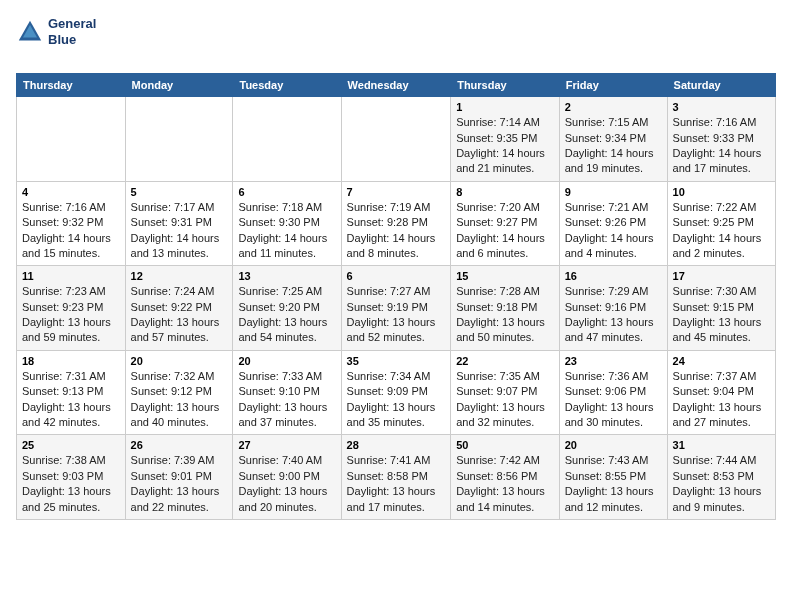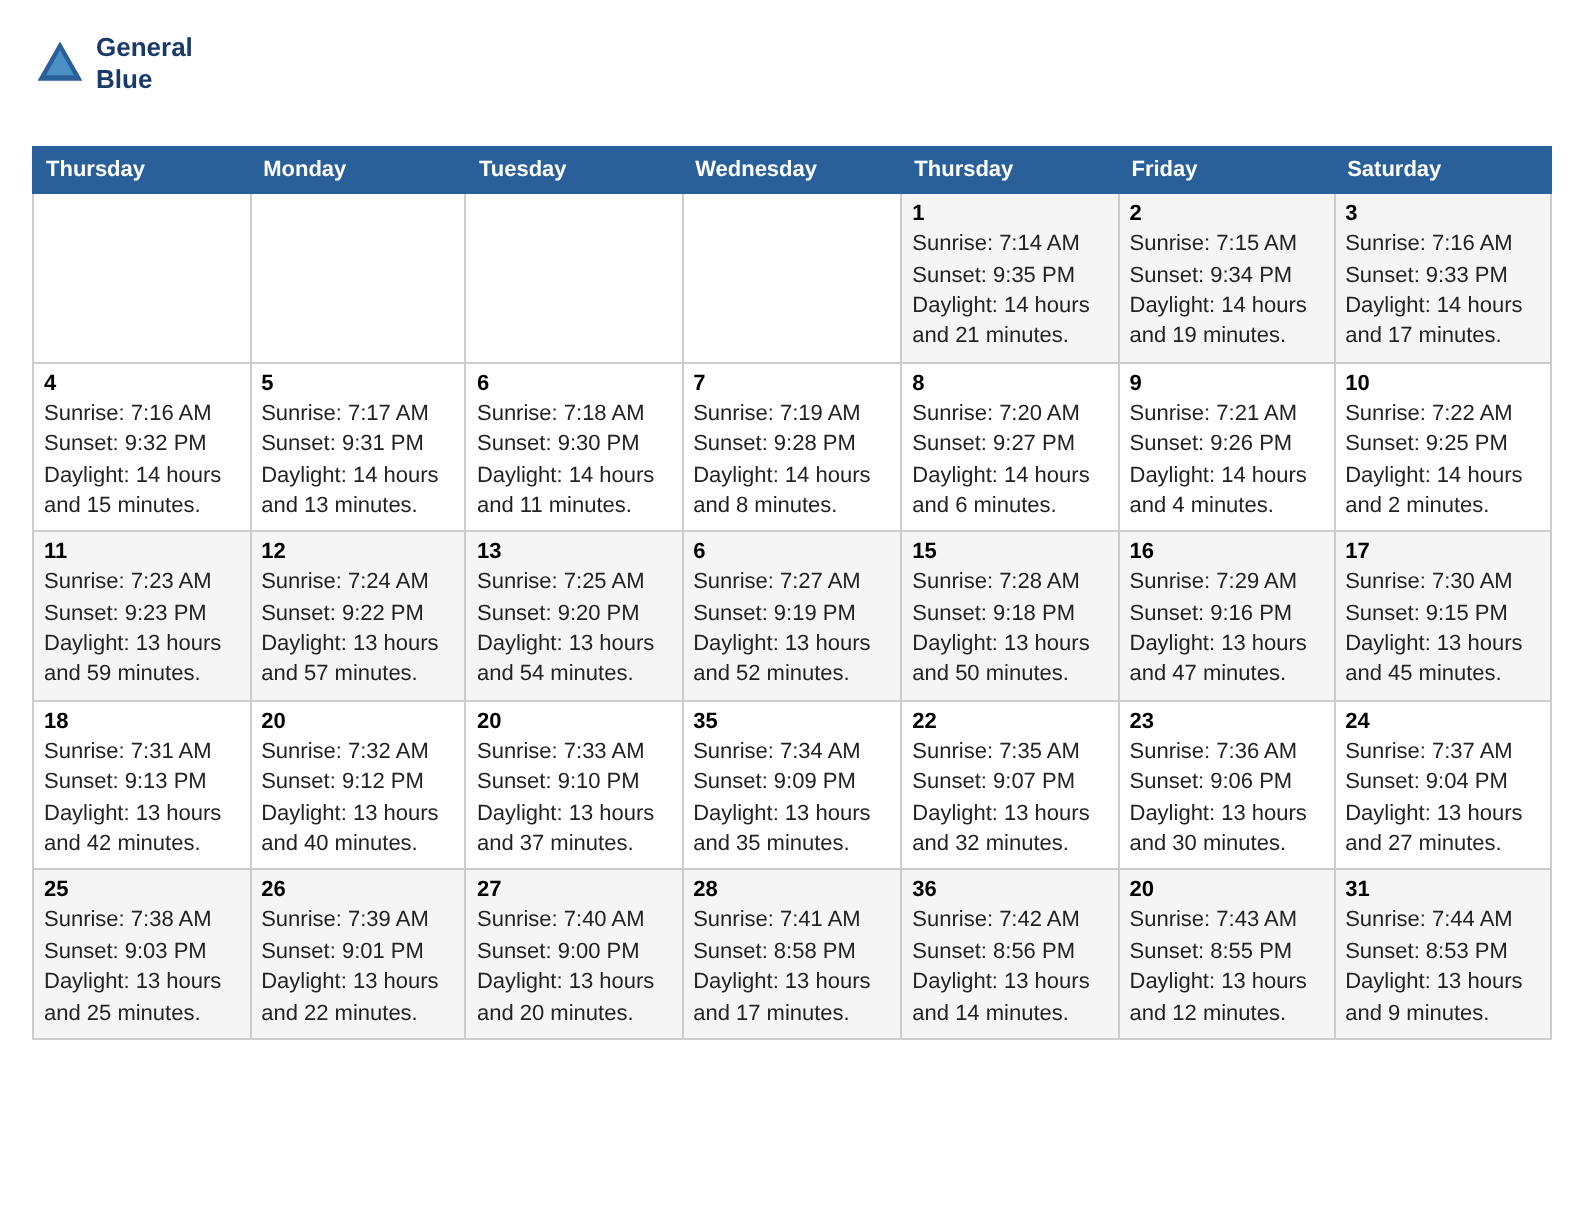--- a/index.html
+++ b/index.html
@@ -236,21 +236,21 @@
         </td>
         <td>
           <span class="day-num">27</span>
           <div class="day-info">Sunrise: 7:40 AM<br>Sunset: 9:00 PM<br>Daylight: 13 hours<br>and 20 minutes.</div>
         </td>
         <td>
           <span class="day-num">28</span>
           <div class="day-info">Sunrise: 7:41 AM<br>Sunset: 8:58 PM<br>Daylight: 13 hours<br>and 17 minutes.</div>
         </td>
         <td>
-          <span class="day-num">36</span>
+          <span class="day-num">50</span>
           <div class="day-info">Sunrise: 7:42 AM<br>Sunset: 8:56 PM<br>Daylight: 13 hours<br>and 14 minutes.</div>
         </td>
         <td>
           <span class="day-num">20</span>
           <div class="day-info">Sunrise: 7:43 AM<br>Sunset: 8:55 PM<br>Daylight: 13 hours<br>and 12 minutes.</div>
         </td>
         <td>
           <span class="day-num">31</span>
           <div class="day-info">Sunrise: 7:44 AM<br>Sunset: 8:53 PM<br>Daylight: 13 hours<br>and 9 minutes.</div>
         </td>

